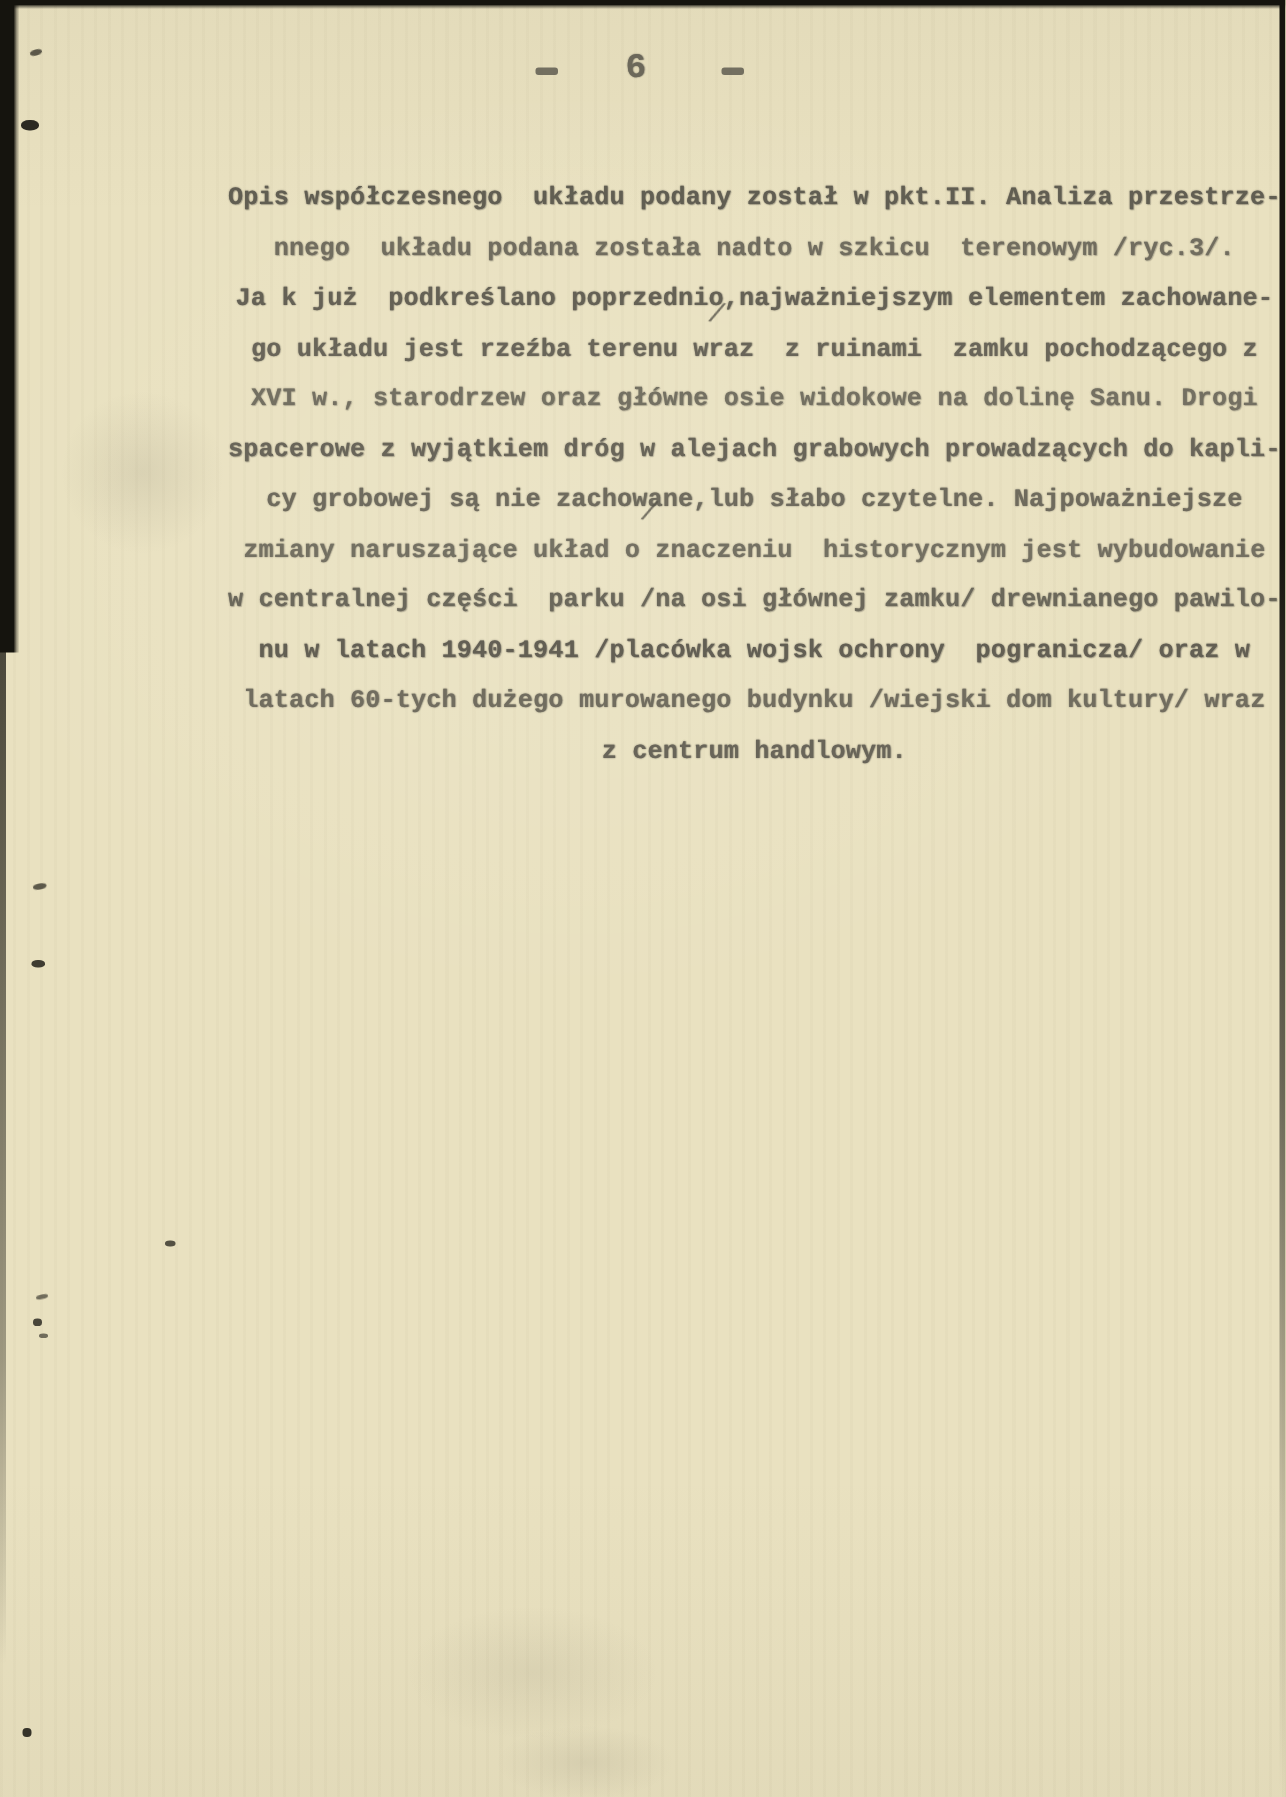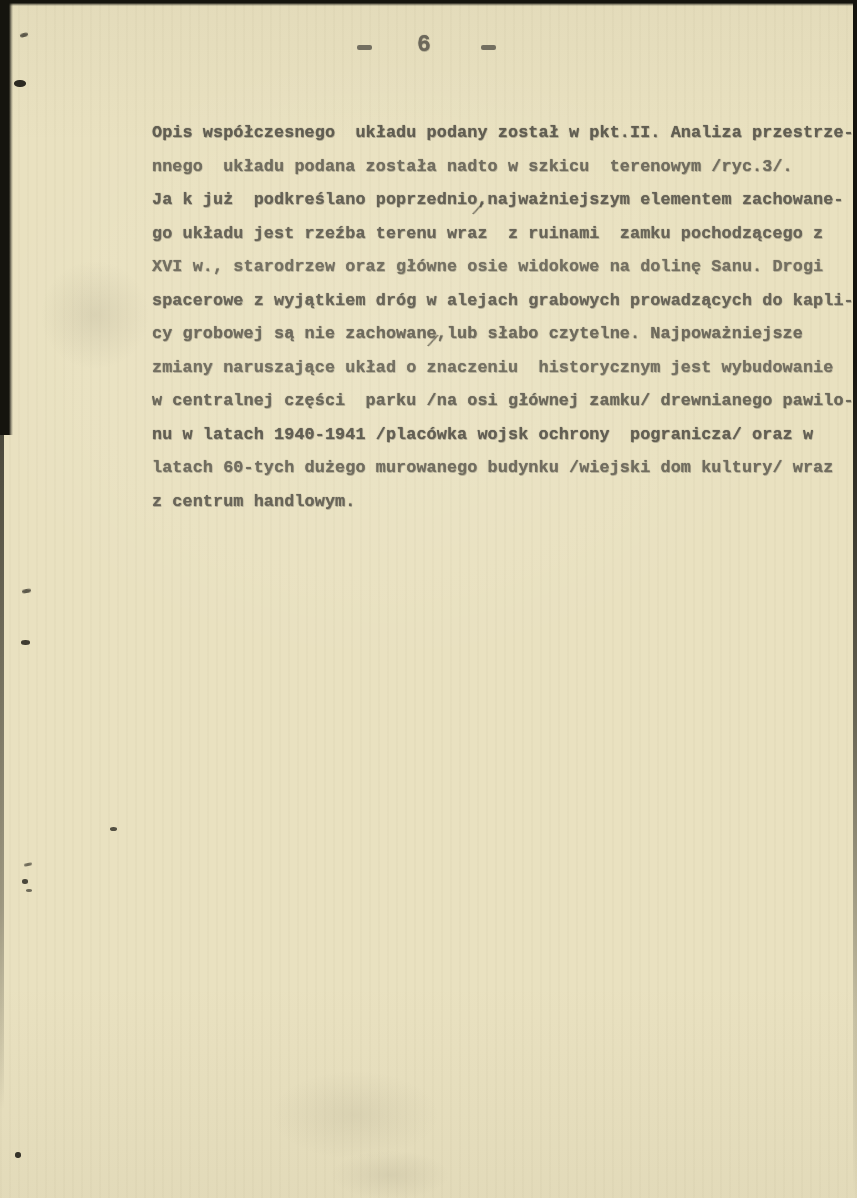--- a/index.html
+++ b/index.html
@@ -49,21 +49,21 @@
     background:var(--ink);opacity:0.8;filter:blur(0.5px);
     color:transparent;overflow:hidden;
   }
   .pagenum-dash.left{left:357px;}
   .pagenum-dash.right{left:481px;}
   .pagenum{
     position:absolute;left:417px;top:0;font-size:23px;line-height:34px;opacity:0.85;
   }
   .heading{position:absolute;left:118px;top:76px;line-height:33.5px;opacity:0.82;}
   .heading .hnum{display:inline-block;width:34px;}
-  .bodytext{position:absolute;left:152px;top:116px;line-height:33.5px;}
+  .bodytext{position:absolute;left:152px;top:116px;line-height:33.5px;text-align:center;}
   .tline:nth-child(1){opacity:.93}
   .tline:nth-child(2){opacity:.82}
   .tline:nth-child(3){opacity:.90}
   .tline:nth-child(4){opacity:.88}
   .tline:nth-child(5){opacity:.80}
   .tline:nth-child(6){opacity:.88}
   .tline:nth-child(7){opacity:.84}
   .tline:nth-child(8){opacity:.80}
   .tline:nth-child(9){opacity:.86}
   .tline:nth-child(10){opacity:.92}

